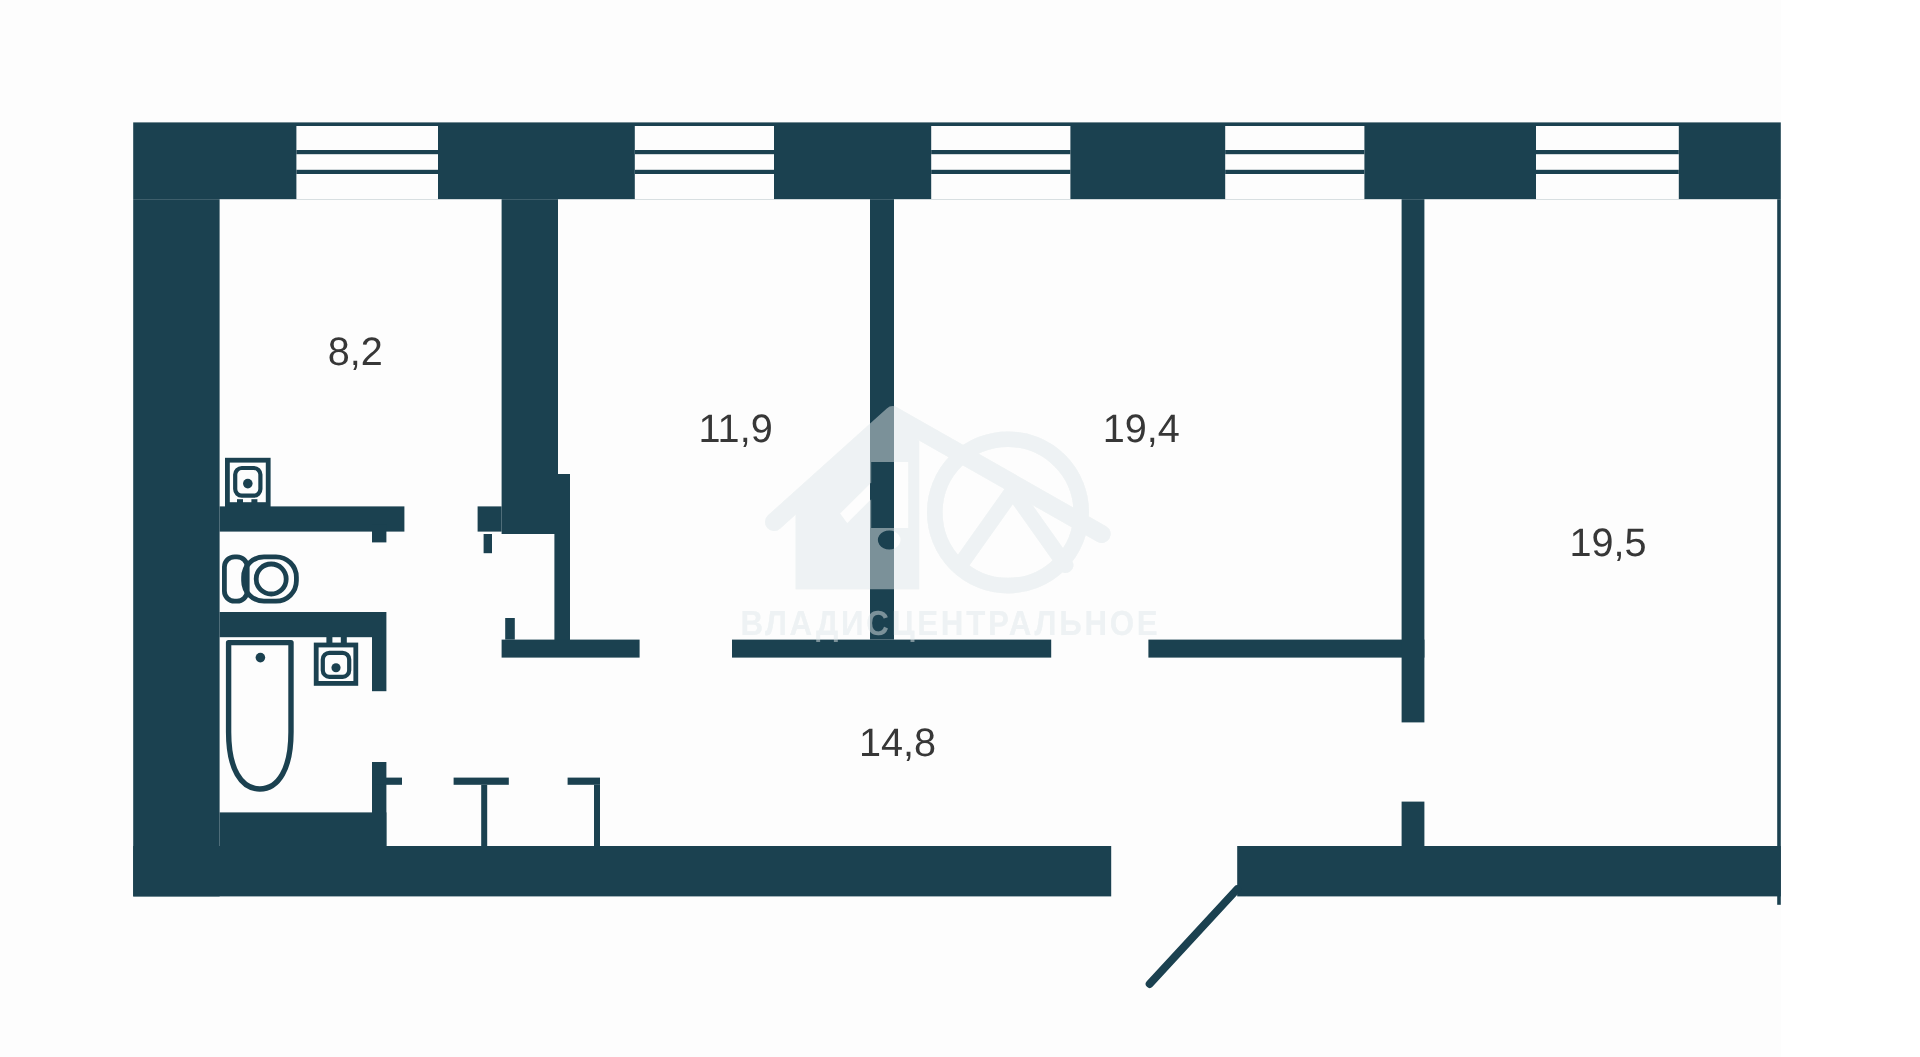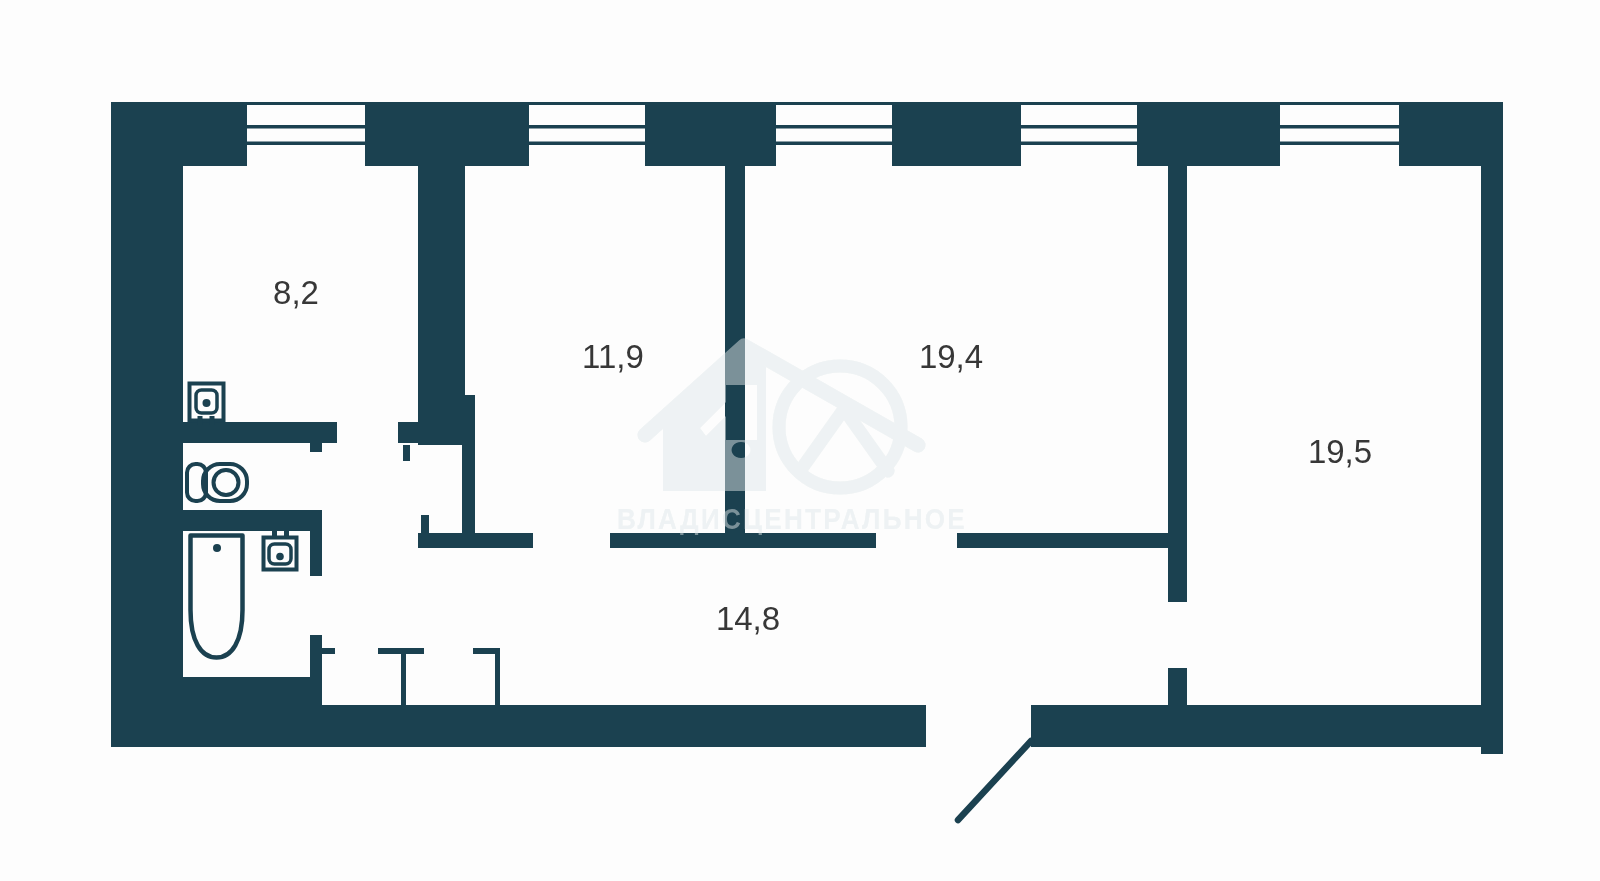--- a/index.html
+++ b/index.html
@@ -1,18 +1,18 @@
 <!DOCTYPE html>
 <html><head>
 <meta charset="utf-8">
 <style>
   html,body{margin:0;padding:0;background:#ffffff;}
   .stage{
     position:relative;
-    width:1600px;height:881px;
+    width:1484px;height:881px;
     background:#fdfdfd;
     font-family:"Liberation Sans", sans-serif;
     overflow:hidden;
   }
   svg{display:block;}
   .room-label{
     font-family:"Liberation Sans", sans-serif;
     font-size:33px;
     fill:#373737;
   }

